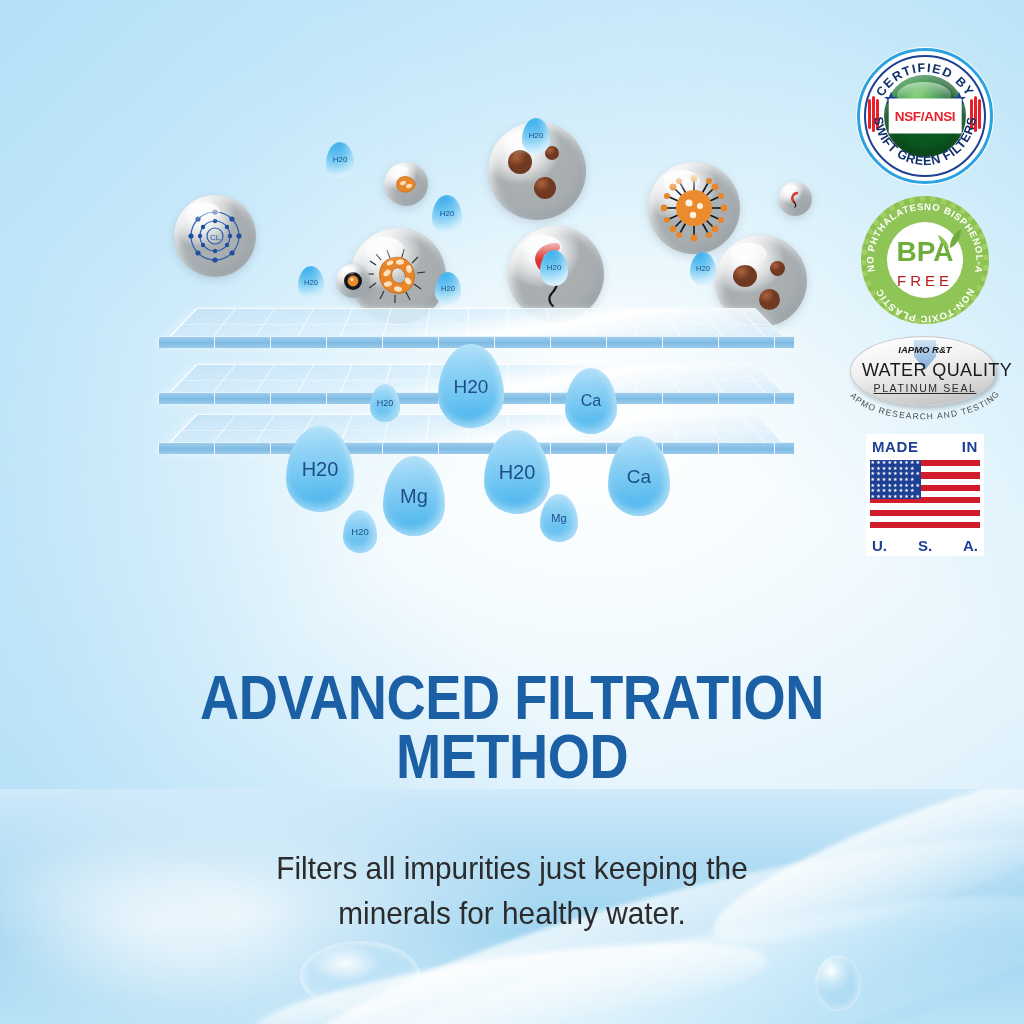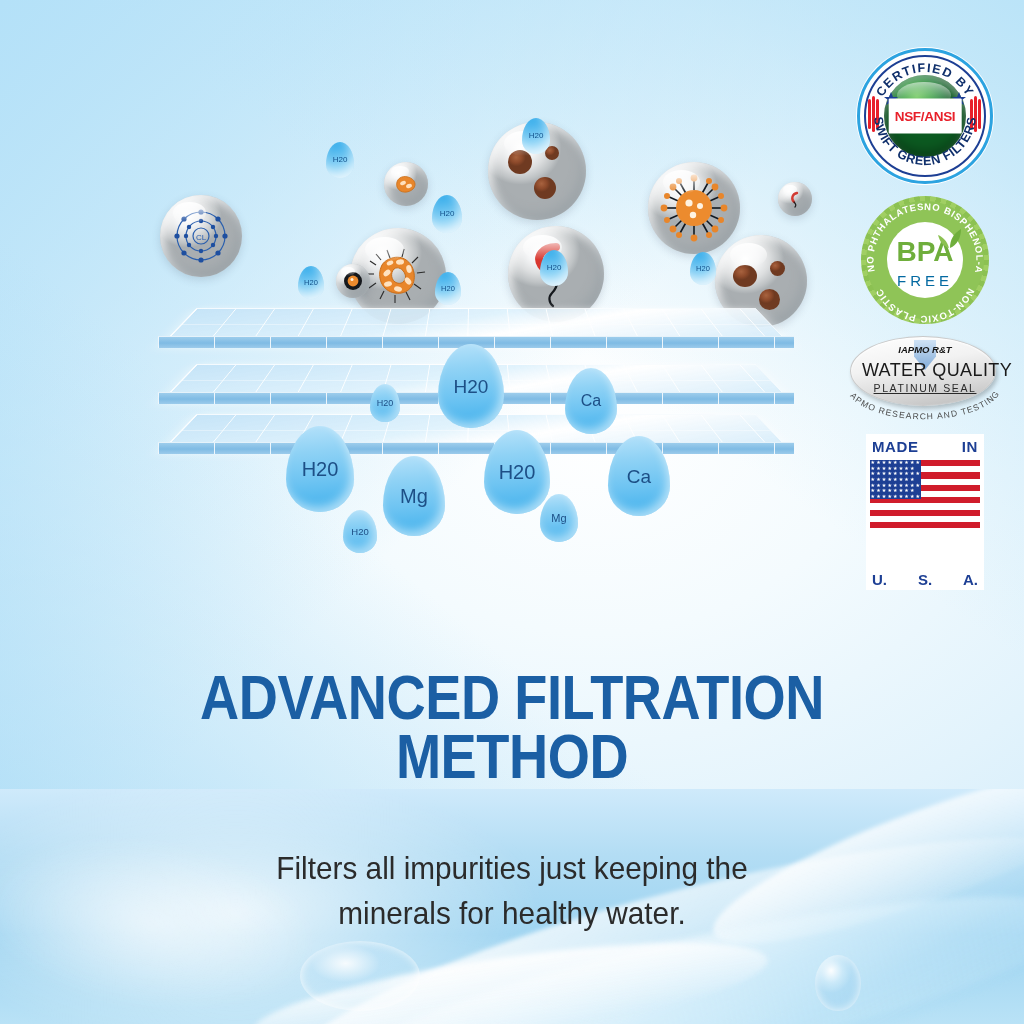--- a/index.html
+++ b/index.html
@@ -117,21 +117,21 @@
   }
   .bpa-white{
     position:absolute;inset:26px;border-radius:50%;background:#ffffff;
   }
   .bpa-main{
     position:absolute;left:50%;top:44%;transform:translate(-50%,-50%);
     color:#6fae3c;font-weight:bold;font-size:28px;letter-spacing:0px;
   }
   .bpa-free{
     position:absolute;left:50%;top:66%;transform:translate(-50%,-50%);
-    color:#0369a1;font-size:15px;letter-spacing:4px;
+    color:#b91c1c;font-size:15px;letter-spacing:4px;
   }
   .bpa-leaf{position:absolute;right:26px;top:30px;width:26px;height:24px;}
 
   
   .iapmo{width:150px;height:86px;margin:12px auto 0;position:relative;}
   .iapmo-oval{
     position:absolute;left:0;top:0;width:144px;height:68px;border-radius:50%;
     background:linear-gradient(170deg,#ffffff 0%,#f2f2f2 40%,#d9d9d9 70%,#b9b9b9 100%);
     box-shadow:2px 3px 4px rgba(0,0,0,0.22), inset 0 1px 2px rgba(255,255,255,0.9);
     border:1px solid #c9c9c9;
@@ -150,21 +150,21 @@
     position:absolute;left:50%;top:24px;transform:translateX(-50%);
     font-size:18px;color:#1a1a1a;white-space:nowrap;letter-spacing:0.4px;padding-left:24px;
   }
   .iapmo-ps{
     position:absolute;left:50%;top:46px;transform:translateX(-50%);
     font-size:10.5px;color:#2a2a2a;letter-spacing:1.6px;white-space:nowrap;text-decoration:underline;
   }
   .iapmo-arc{position:absolute;left:-2px;top:56px;width:154px;height:30px;}
 
   
-  .usa{width:118px;height:156px;margin:12px auto 0;position:relative;background:#ffffff;}
+  .usa{width:118px;height:122px;margin:12px auto 0;position:relative;background:#ffffff;}
   .usa-made{
     position:absolute;top:4px;left:6px;right:6px;
     display:flex;justify-content:space-between;
     color:#1d3f94;font-size:15px;font-weight:bold;letter-spacing:0.6px;
   }
   .usa-stripes{position:absolute;left:4px;right:4px;top:26px;height:70px;}
   .usa-stripes .st{position:absolute;left:0;right:0;height:6.2px;background:#d01c2b;}
   .usa-canton{
     position:absolute;left:0;top:0;width:46%;height:56%;background:#1d3f94;
     display:grid;grid-template-columns:repeat(9,1fr);grid-template-rows:repeat(7,1fr);
@@ -261,21 +261,21 @@
 
 <div id="stage">
 
   <div class="bg-base"></div>
   <div class="bg-tintTL"></div>
   <div class="bg-tintTR"></div>
   <div class="bg-tintBL"></div>
 
   <div class="illus">
 
-    <div class="bub" style="left:10px;top:95px;width:82px;height:82px;text-align:center;">
+    <div class="bub" style="left:24px;top:95px;width:82px;height:82px;text-align:center;">
       <svg width="62" height="62" viewBox="0 0 62 62">
         <circle cx="31" cy="31" r="24" fill="none" stroke="#2a5fae" stroke-width="1.2"></circle>
         <circle cx="31" cy="31" r="15" fill="none" stroke="#2a5fae" stroke-width="1.2"></circle>
         <circle cx="31" cy="31" r="8" fill="none" stroke="#2a5fae" stroke-width="1.2"></circle>
         <g fill="#1e4fa0">
           <circle cx="31" cy="7" r="2.6"></circle>
             <circle cx="48" cy="14" r="2.6"></circle>
             <circle cx="55" cy="31" r="2.6"></circle>
           <circle cx="48" cy="48" r="2.6"></circle>
             <circle cx="31" cy="55" r="2.6"></circle>

